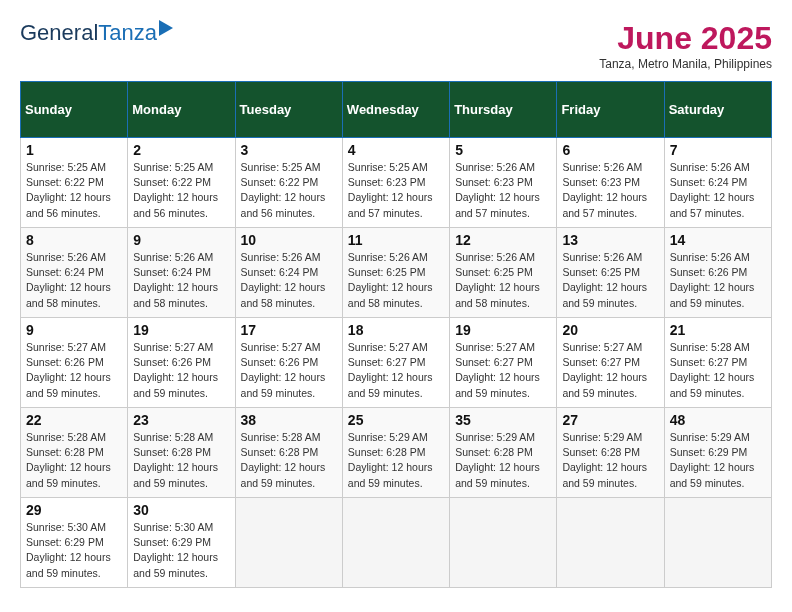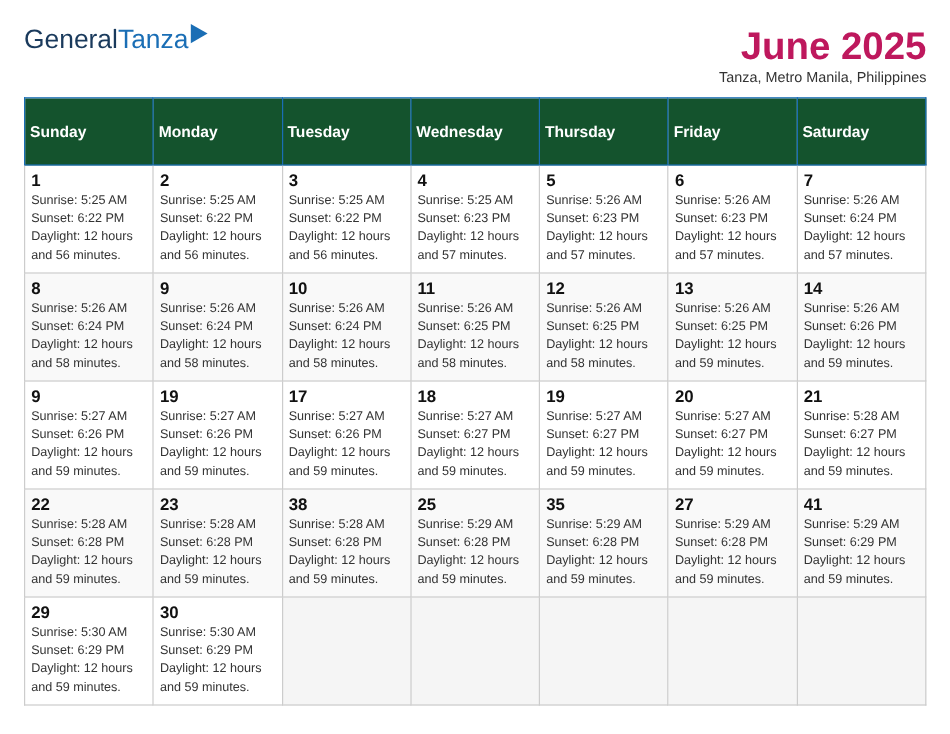--- a/index.html
+++ b/index.html
@@ -315,21 +315,21 @@
 and 59 minutes.</div>
         </td>
         <td>
           <span class="day-num">27</span>
           <div class="day-info" style="white-space: pre-line;">Sunrise: 5:29 AM
 Sunset: 6:28 PM
 Daylight: 12 hours
 and 59 minutes.</div>
         </td>
         <td>
-          <span class="day-num">41</span>
+          <span class="day-num">48</span>
           <div class="day-info" style="white-space: pre-line;">Sunrise: 5:29 AM
 Sunset: 6:29 PM
 Daylight: 12 hours
 and 59 minutes.</div>
         </td>
       </tr>
       <tr class="week-row">
         <td>
           <span class="day-num">29</span>
           <div class="day-info" style="white-space: pre-line;">Sunrise: 5:30 AM

